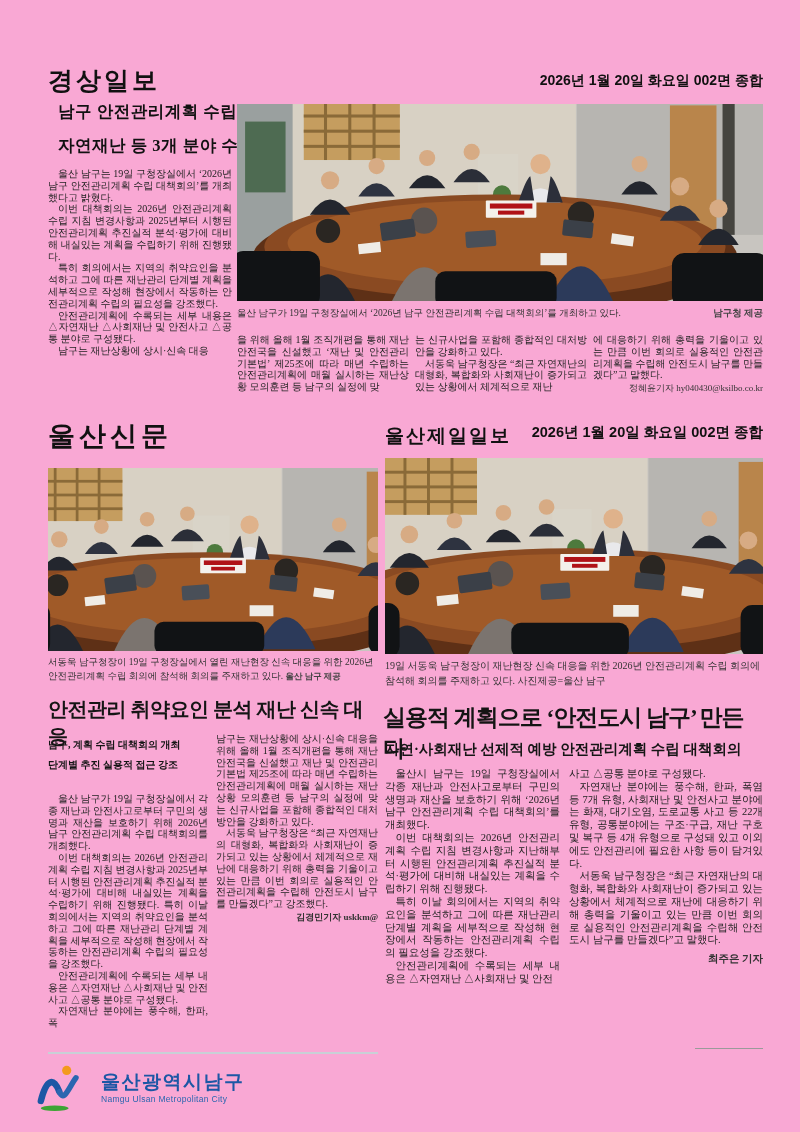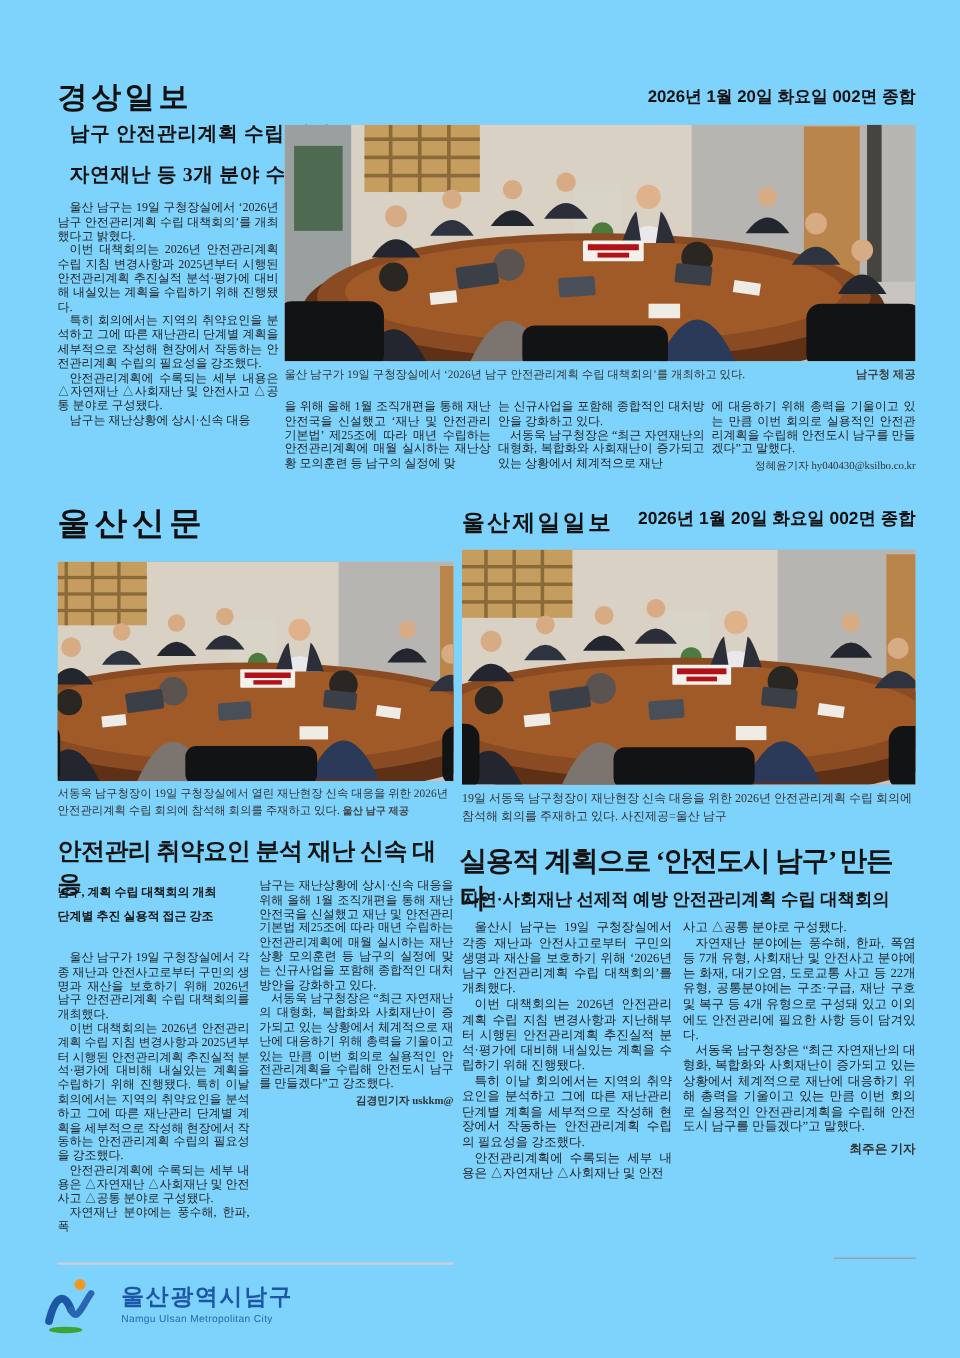--- a/index.html
+++ b/index.html
@@ -1,18 +1,18 @@
 <!DOCTYPE html>
 <html><head>
 <meta charset="utf-8">
 <style>
   * { margin:0; padding:0; box-sizing:border-box; }
   html,body { background:#e9e9e7; }
   body { font-family:"Liberation Serif", serif; color:#1c1c1c; }
-  .page { position:relative; width:800px; height:1132px; background:#7dd3fc; margin:0 auto; overflow:hidden; }
+  .page { position:relative; width:800px; height:1132px; background:#f9a8d4; margin:0 auto; overflow:hidden; }
 
   
   .masthead { font-weight:bold; color:#111; }
   .dateline { font-weight:bold; color:#111; font-family:"Liberation Sans", sans-serif; }
   .body-col { position:absolute; font-size:10px; line-height:1.18; text-align:justify; color:#222; }
   .body-col p { text-indent:1em; margin:0; }
   .body-col.cont p:first-child { text-indent:0; }
   .caption { position:absolute; font-size:9.5px; line-height:1.5; color:#333; }
   .credit { font-weight:bold; color:#444; white-space:nowrap; }
   .byline { text-align:right; font-size:9px; color:#333; margin-top:2px; }

